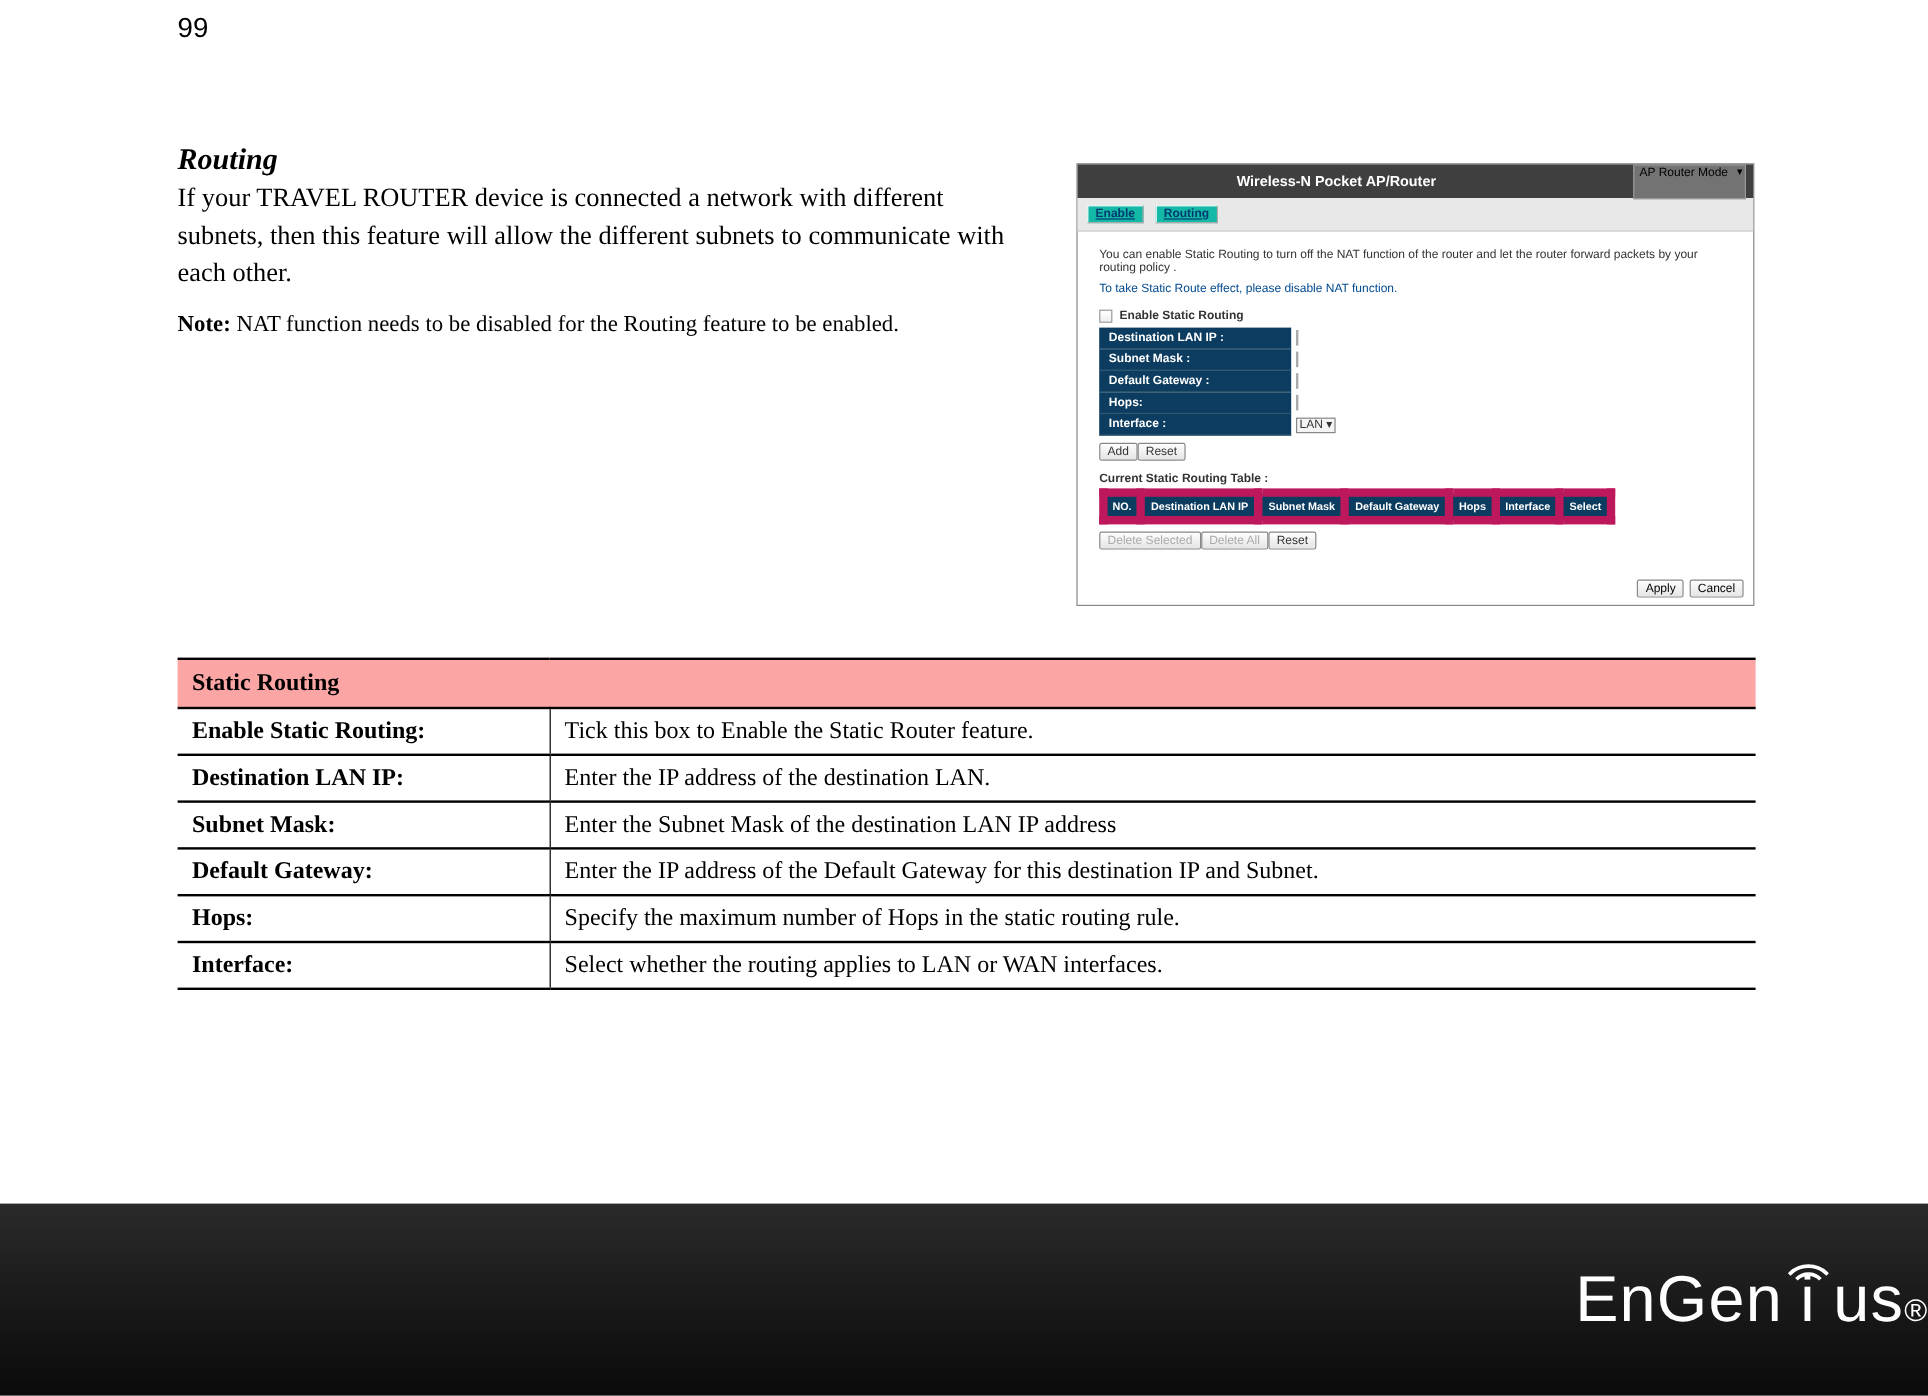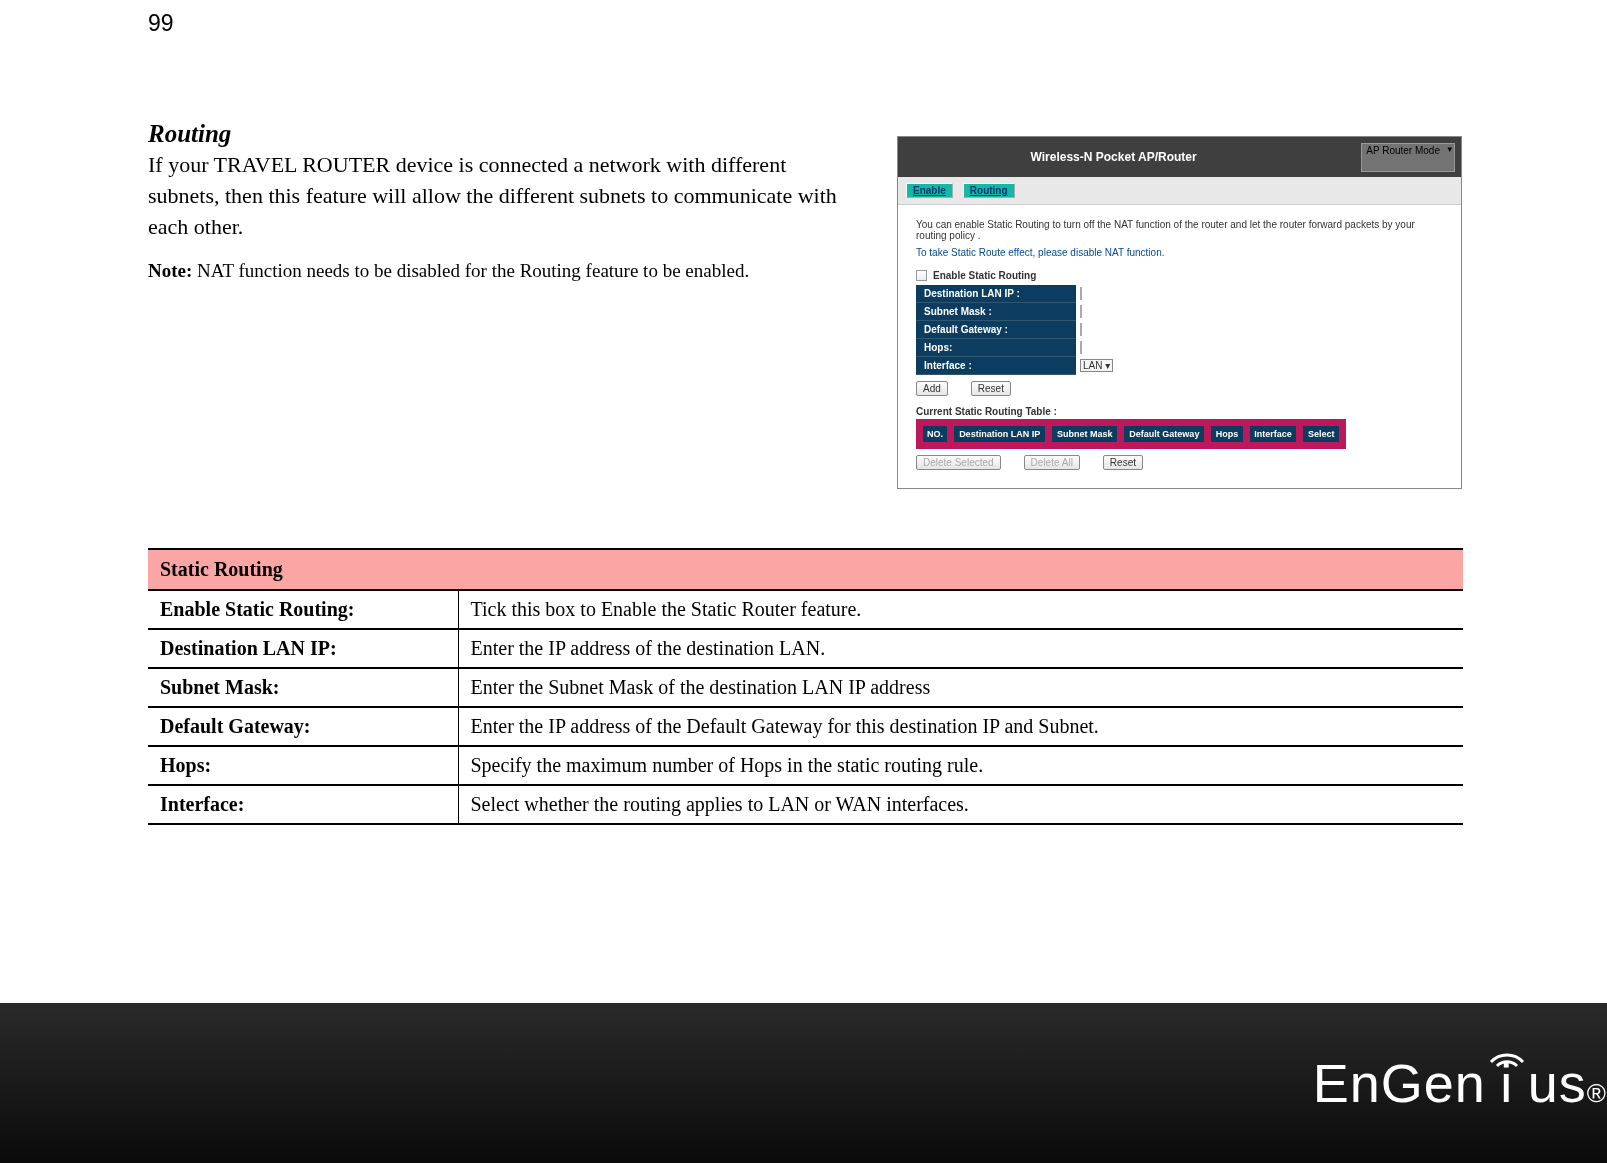--- a/index.html
+++ b/index.html
@@ -49,21 +49,21 @@
     position: absolute;
     left: 749px;
     top: 16px;
     width: 565px;
     border: 1px solid #888;
     font-family: Arial, sans-serif;
   }
   .wp-header {
     background: #3f3f3f;
     color: #fff;
-    height: 40px;
+    height: 28px;
     display: flex;
     align-items: center;
     justify-content: flex-end;
     padding: 0 6px;
     gap: 8px;
   }
   .wp-title {
     font-weight: bold;
     font-size: 12px;
     flex: 1;
@@ -132,21 +132,21 @@
   .btn {
     font-size: 10px;
     border: 1px solid #888;
     background: linear-gradient(#fdfdfd,#e5e5e5);
     padding: 1px 6px;
     border-radius: 2px;
     display: inline-block;
     cursor: pointer;
   }
   .btn.disabled { color: #aaa; }
-  .btn-row { display: flex; gap: 23px; margin-bottom: 10px; }
+  .btn-row { display: flex; gap: 0; margin-bottom: 10px; }
   .rt-caption { font-weight: bold; font-size: 10px; margin-bottom: 2px; }
   .rt-table {
     border-collapse: collapse;
     font-size: 9px;
     width: 430px;
     margin-bottom: 6px;
   }
   .rt-table th {
     background: #0c3c5f;
     color: #fff;
@@ -303,20 +303,24 @@
           <th>Select</th>
         </tr>
       </tbody>
         </table>
       <div class="btn-row">
         <span class="btn disabled">Delete Selected</span>
         <span class="btn disabled">Delete All</span>
         <span class="btn">Reset</span>
       </div>
     </div>
+    <div class="bottom-apply">
+      <span class="btn">Apply</span>
+      <span class="btn">Cancel</span>
+    </div>
   </div>
 
   <table class="desc-table">
     <tbody>
         <tr>
           <th class="section-head" colspan="2">Static Routing</th>
         </tr>
     <tr>
       <td class="label-col">Enable Static Routing:</td>
       <td>Tick this box to Enable the Static Router feature.</td>

